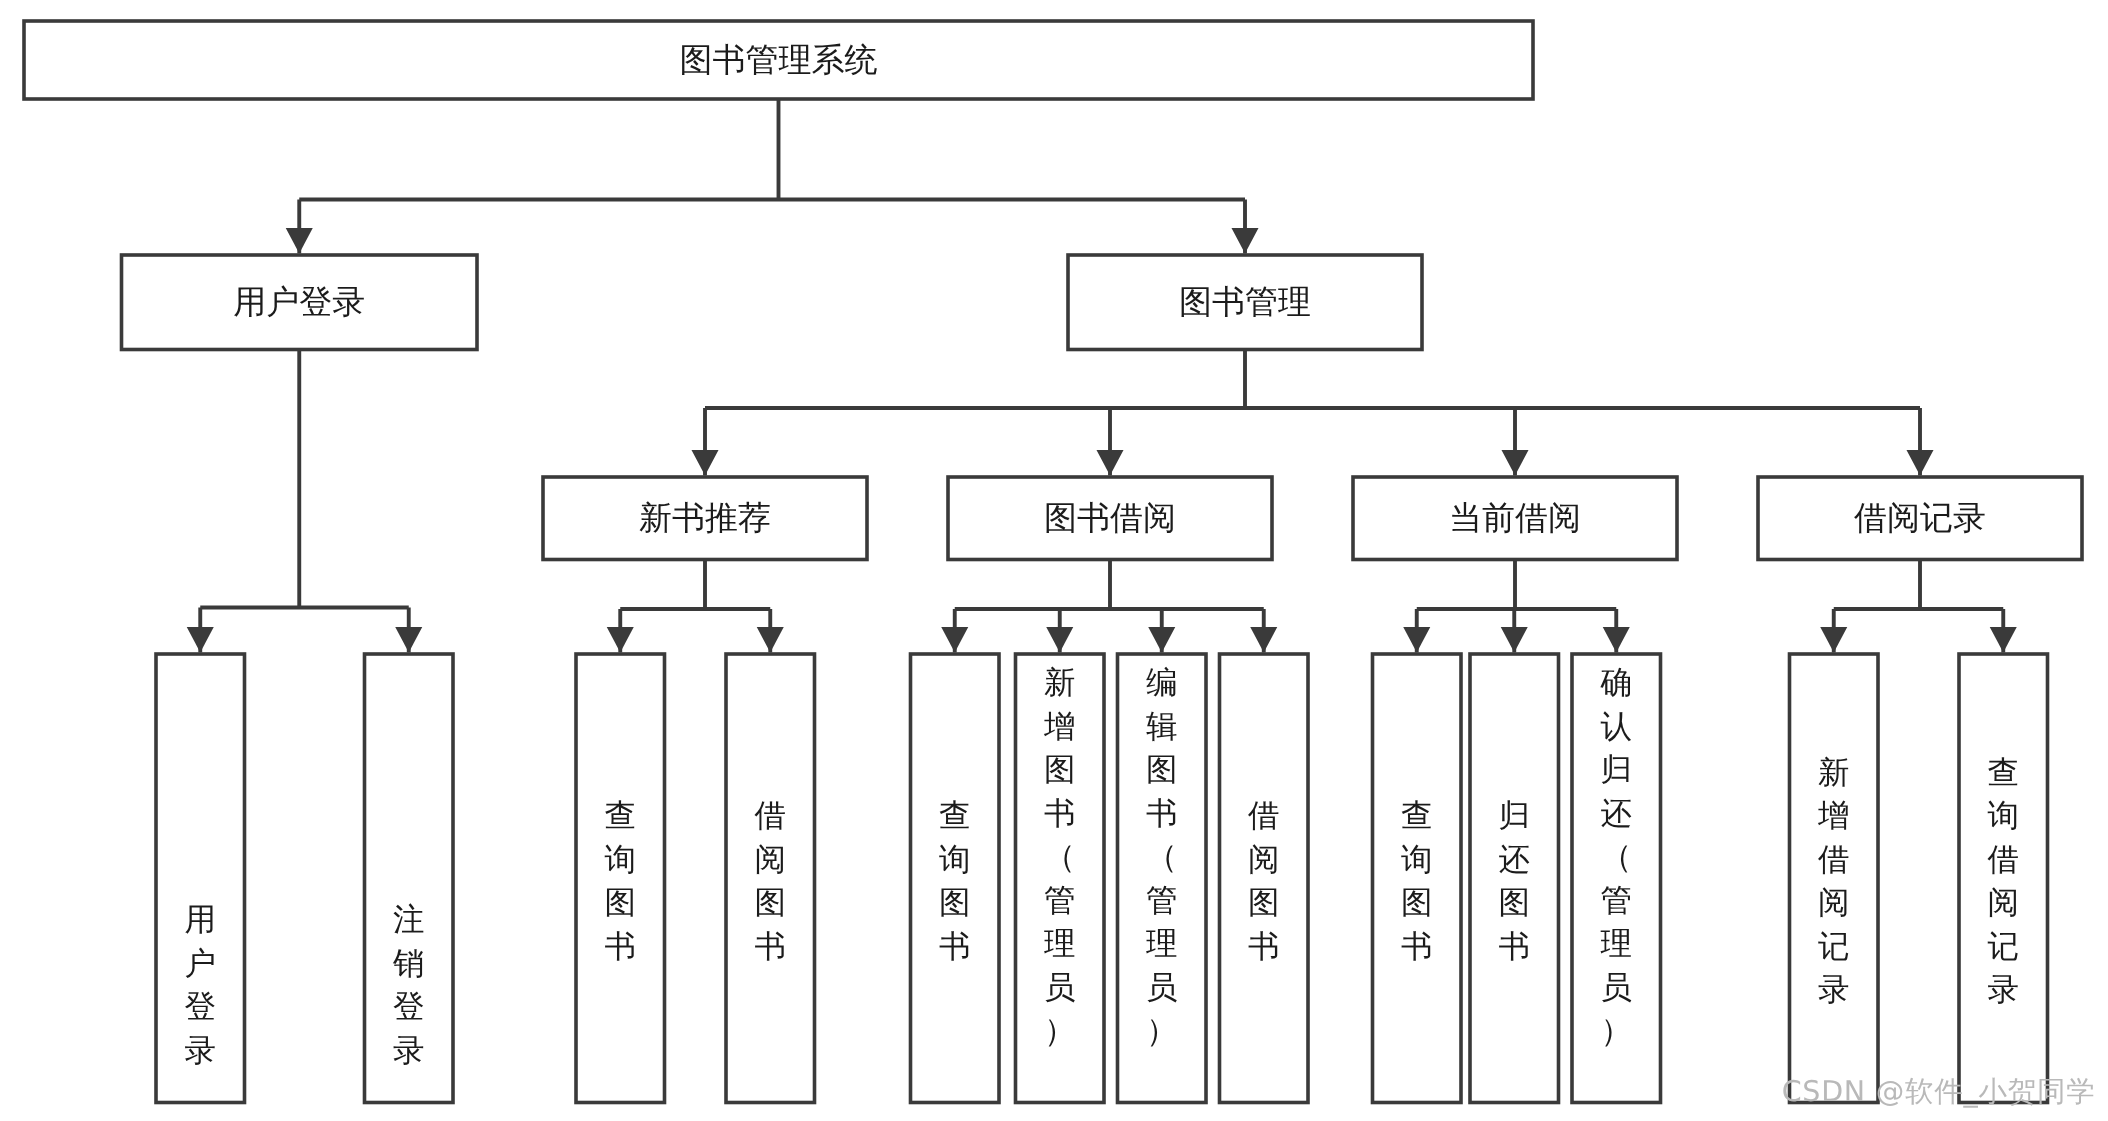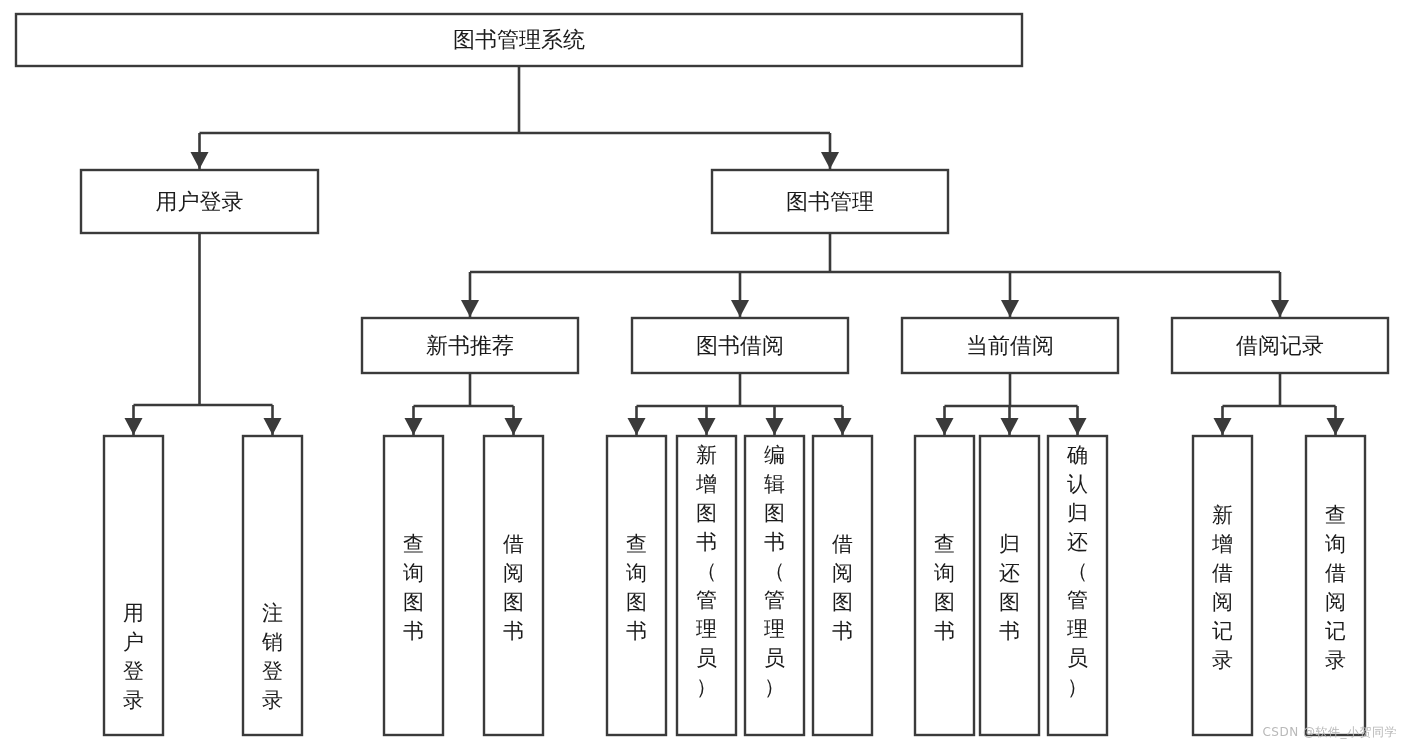--- a/index.html
+++ b/index.html
@@ -56,21 +56,21 @@
   }
   .arrow-head {
     fill: #3a3a3a;
     stroke: none;
   }
   .watermark {
     position: absolute;
     right: 8px;
     bottom: 6px;
     font-family: "DejaVu Sans", "Liberation Sans", sans-serif;
-    font-size: 12px;
+    font-size: 19px;
     color: #b9b9b9;
     letter-spacing: 0.5px;
     white-space: nowrap;
     user-select: none;
   }
 </style>
 </head>
 <body>
 
 <div id="diagram-root">

